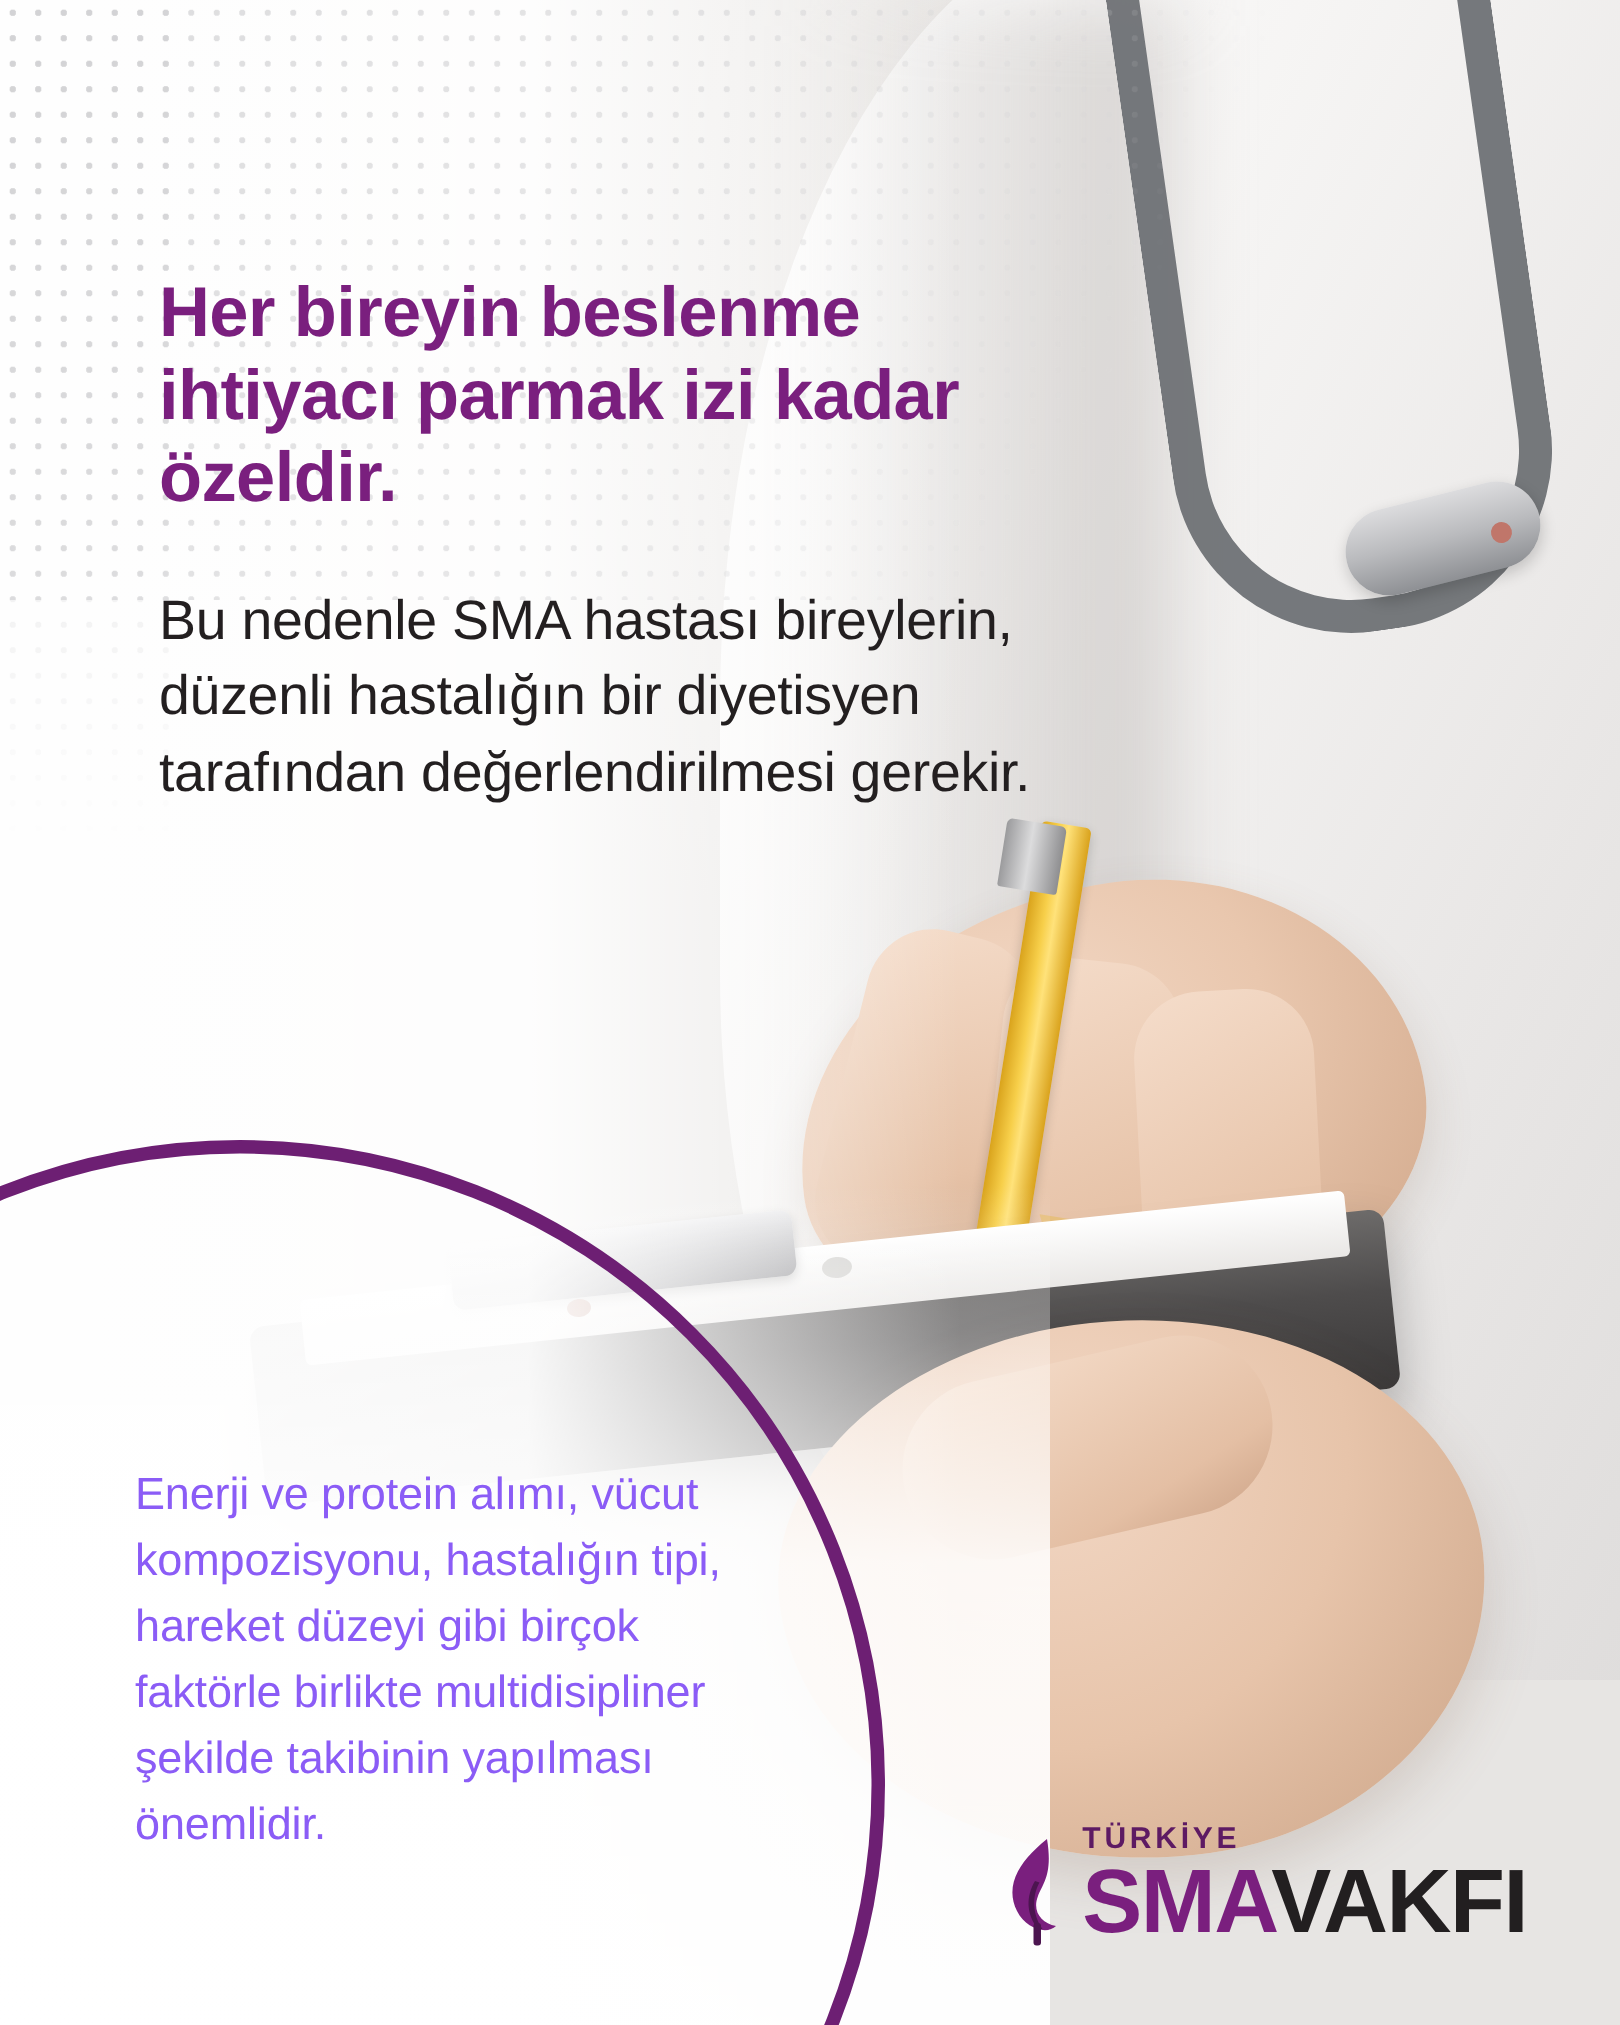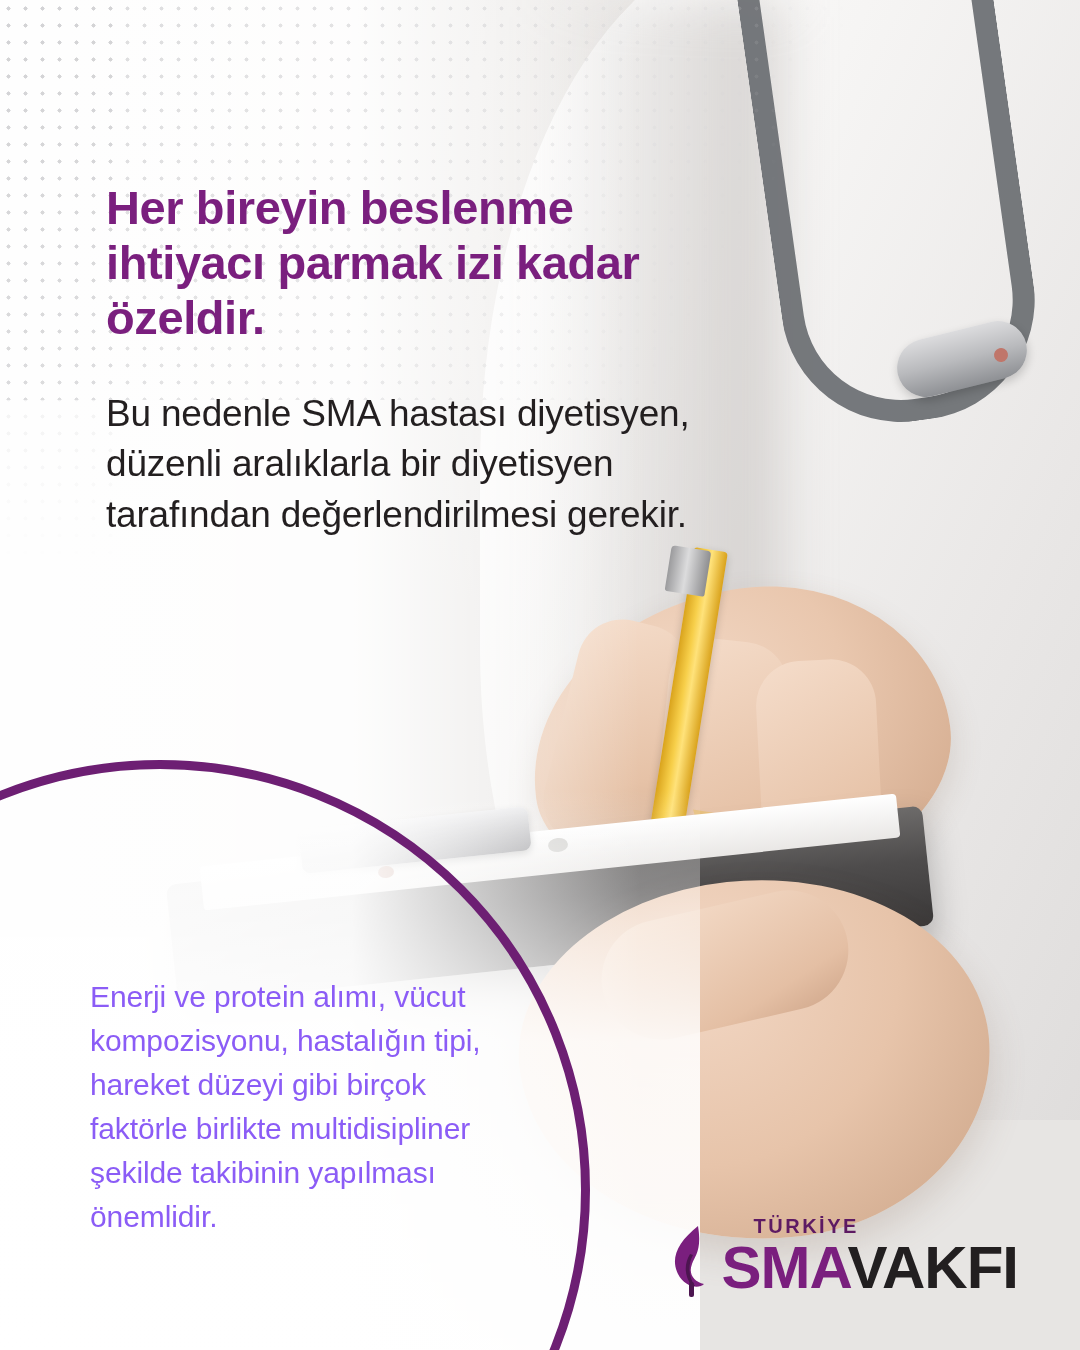--- a/index.html
+++ b/index.html
@@ -328,21 +328,20 @@
     flex-direction: column;
     align-items: flex-start;
     line-height: 1;
   }
   .logo-top {
     font-size: 20px;
     font-weight: bold;
     color: #5d1a63;
     letter-spacing: 2.5px;
     margin-bottom: 2px;
-    margin-left: 32px;
   }
   .logo-main {
     font-size: 60px;
     font-weight: bold;
     letter-spacing: -1px;
   }
   .logo-main .sma { color: #7a1f7e; }
   .logo-main .vakfi { color: #221f20; }
 </style>
 </head>
@@ -381,21 +380,21 @@
   <div class="left-wash"></div>
   <div class="bottom-wash"></div>
 
   <div class="dots"></div>
   <div class="dots-left"></div>
 
   <div class="arc"></div>
 
   <h1 class="headline">Her bireyin beslenme ihtiyacı parmak izi kadar özeldir.</h1>
 
-  <p class="subhead">Bu nedenle SMA hastası diyetisyen, düzenli aralıklarla bir diyetisyen tarafından değerlendirilmesi gerekir.</p>
+  <p class="subhead">Bu nedenle SMA hastası bireylerin, düzenli hastalığın bir diyetisyen tarafından değerlendirilmesi gerekir.</p>
 
   <p class="body-block">Enerji ve protein alımı, vücut kompozisyonu, hastalığın tipi, hareket düzeyi gibi birçok faktörle birlikte multidisipliner şekilde takibinin yapılması önemlidir.</p>
 
   <div class="logo">
     <div class="logo-mark">
       <svg width="46" height="74" viewBox="0 0 46 74" aria-hidden="true">
         <path d="M30 2 C10 18, 2 34, 10 50 C16 62, 30 66, 36 60 C26 58, 20 50, 24 40 C27 32, 34 26, 30 2 Z" fill="#7a1f7e"></path>
         <path d="M22 30 C16 40, 16 52, 24 62 L27 62 C20 52, 20 40, 25 31 Z" fill="#4c1550"></path>
         <rect x="21" y="58" width="5" height="15" rx="2" fill="#4c1550"></rect>
       </svg>

